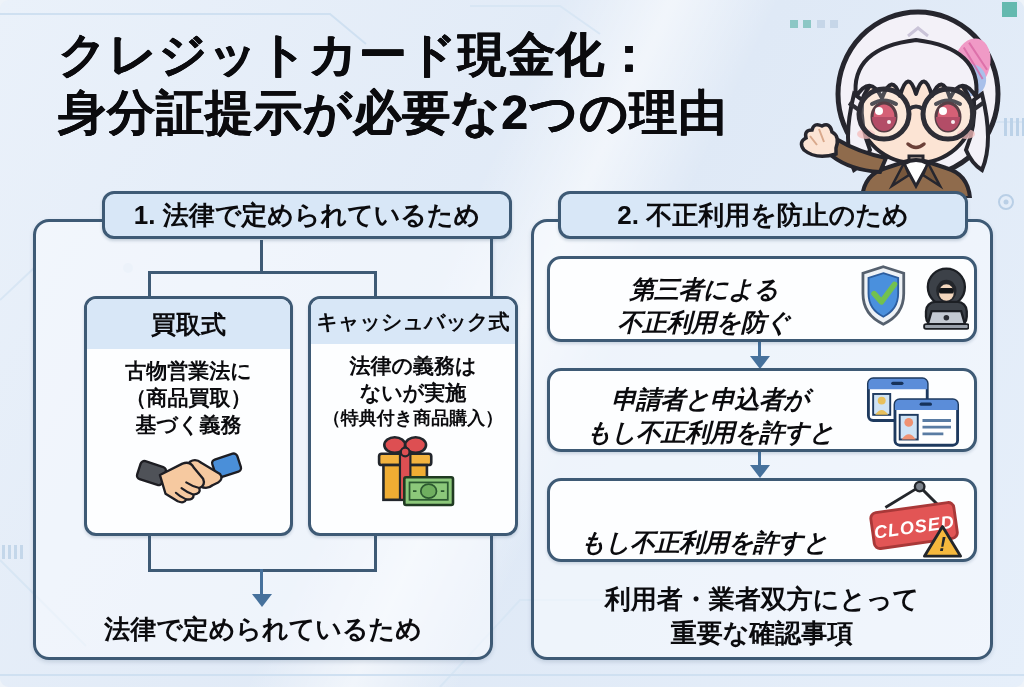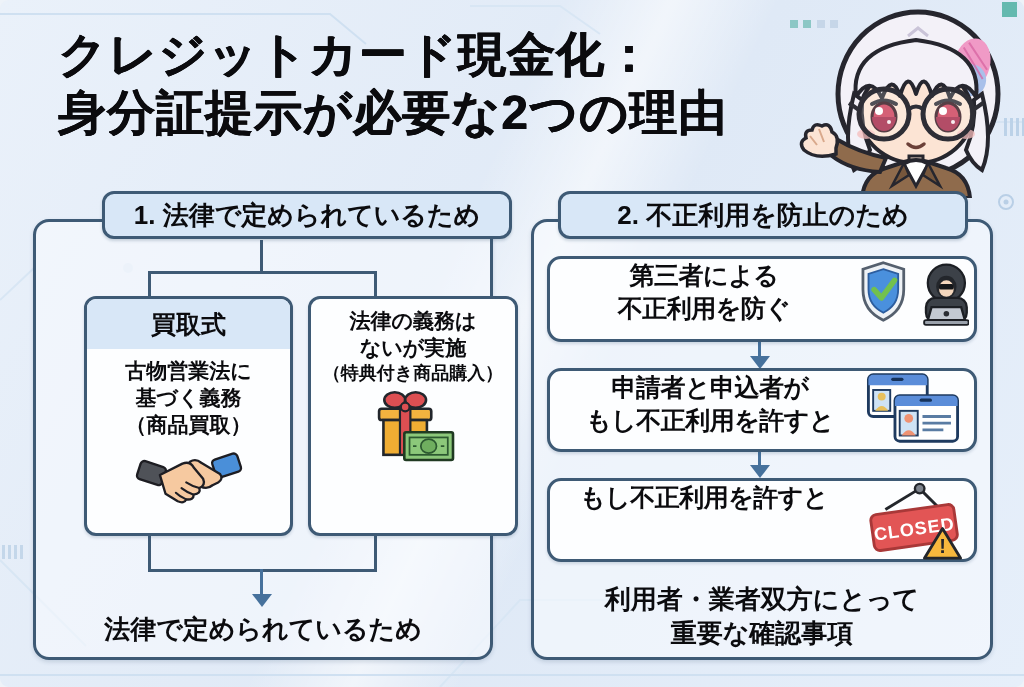--- a/index.html
+++ b/index.html
@@ -33,21 +33,21 @@
     position:absolute;z-index:3;box-sizing:border-box;
     border:3px solid #3e5a75;border-radius:12px;background:#fdfeff;overflow:hidden;
     display:flex;flex-direction:column;box-shadow:0 2px 3px rgba(50,80,110,.18);margin-left:38px;
   }
   .strip{background:#d8e7f7;text-align:center;font-weight:800;padding:9px 2px 8px;}
   .subbody{flex:1;display:flex;flex-direction:column;align-items:center;padding-top:9px;
     font-weight:800;line-height:1.28;text-align:center;}
   .step{
     position:absolute;z-index:3;box-sizing:border-box;
     border:3px solid #3e5a75;border-radius:14px;background:#fdfeff;
-    display:flex;align-items:flex-start;box-shadow:0 2px 3px rgba(50,80,110,.18);
+    display:flex;align-items:flex-end;box-shadow:0 2px 3px rgba(50,80,110,.18);font-style:italic;
   }
   .step .txt{flex:1;text-align:center;font-weight:800;font-size:25px;line-height:1.32;letter-spacing:-.5px;padding-left:6px;}
   .step .ic{width:122px;display:flex;align-items:center;justify-content:center;}
   .cline{position:absolute;z-index:2;background:#3e5a75;}
   .astem{position:absolute;z-index:2;background:#46719c;}
   .ahead{position:absolute;z-index:2;width:0;height:0;
     border-left:10px solid transparent;border-right:10px solid transparent;border-top:13px solid #46719c;}
   .conclusion{position:absolute;z-index:3;text-align:center;font-weight:800;font-size:26px;line-height:1.32;}
   .mascot{position:absolute;left:792px;top:2px;width:232px;height:196px;z-index:2;}
 </style>
@@ -146,33 +146,34 @@
   <div class="cline" style="left:148px;top:534px;width:3px;height:38px;"></div>
   <div class="cline" style="left:374px;top:534px;width:3px;height:38px;"></div>
   <div class="cline" style="left:149px;top:569px;width:228px;height:3px;"></div>
   <div class="astem" style="left:260px;top:569px;width:3px;height:26px;"></div>
   <div class="ahead" style="left:252px;top:594px;"></div>
 
   <div class="subbox" style="left:46px;top:296px;width:209px;height:240px;">
     <div class="strip" style="font-size:25px;">買取式</div>
     <div class="subbody" style="font-size:21px;">
       <span>古物営業法に</span>
+      <span>（商品買取）</span>
       <span>基づく義務</span>
-      <span>（商品買取）</span>
       <svg width="108" height="62" viewBox="0 0 110 66" style="margin-top:4px;">
         <rect x="1" y="22" width="28" height="20" rx="4" fill="#4f5258" stroke="#1d1d22" stroke-width="2.5" transform="rotate(18 15 32)"></rect>
         <rect x="81" y="14" width="28" height="20" rx="4" fill="#4a8fd9" stroke="#1d1d22" stroke-width="2.5" transform="rotate(-18 95 24)"></rect>
         <path d="M56,20 Q62,16 68,21 L88,33 Q92,38 86,42 L80,45 Q74,50 67,46 L45,38 Z" fill="#f6c9a0" stroke="#1e1e24" stroke-width="2.5" stroke-linejoin="round"></path>
         <path d="M24,34 L48,22 Q56,19 60,26 L70,38 Q73,45 66,48 Q68,54 60,55 Q60,61 52,60 Q50,65 43,62 L30,54 Z" fill="#f6c9a0" stroke="#1e1e24" stroke-width="2.5" stroke-linejoin="round"></path>
         <path d="M66,48 Q58,46 52,42 M60,55 Q52,52 47,48 M52,60 Q45,57 41,53" fill="none" stroke="#1e1e24" stroke-width="2.2" stroke-linecap="round"></path>
       </svg>
     </div>
   </div>
 
   <div class="subbox" style="left:270px;top:296px;width:210px;height:240px;">
+    <div class="strip" style="font-size:21px;">キャッシュバック式</div>
     <div class="subbody" style="font-size:21px;">
       <span>法律の義務は</span>
       <span>ないが実施</span>
       <span style="font-size:18px;">（特典付き商品購入）</span>
       <svg width="94" height="80" viewBox="0 0 100 92" style="margin-top:2px;">
         <ellipse cx="29" cy="15" rx="12" ry="9" fill="#dd4f52" stroke="#22262c" stroke-width="3"></ellipse>
         <ellipse cx="53" cy="15" rx="12" ry="9" fill="#dd4f52" stroke="#22262c" stroke-width="3"></ellipse>
         <rect x="11" y="25" width="60" height="13" rx="3" fill="#f3b33f" stroke="#22262c" stroke-width="3"></rect>
         <rect x="16" y="38" width="50" height="40" fill="#f0ad33" stroke="#22262c" stroke-width="3"></rect>
         <rect x="35" y="25" width="12" height="53" fill="#dd4f52" stroke="#22262c" stroke-width="2.5"></rect>

